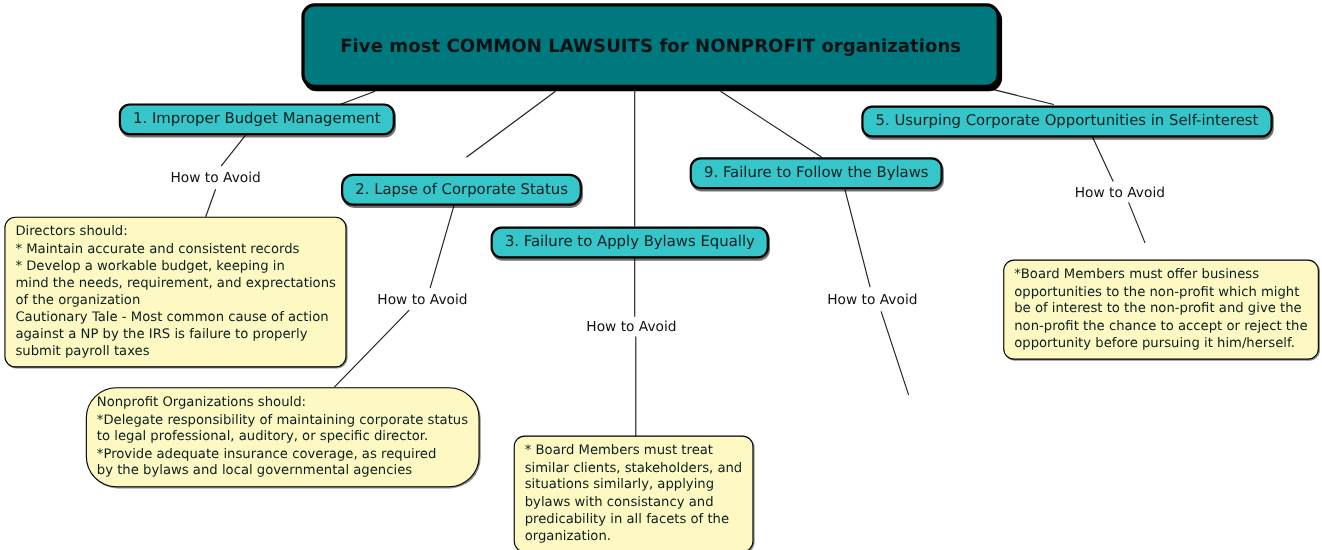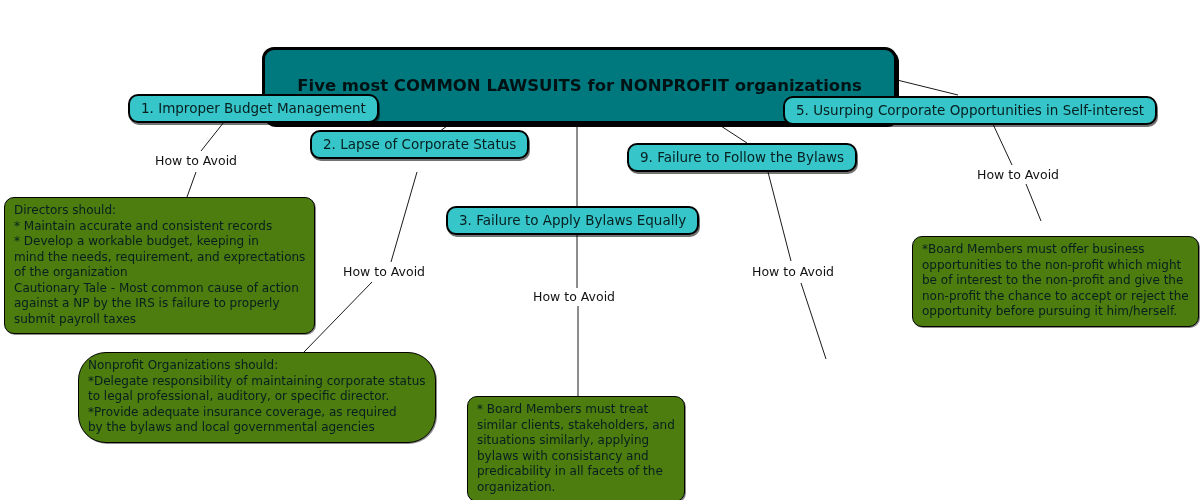--- a/index.html
+++ b/index.html
@@ -20,44 +20,43 @@
   .connectors line { stroke: #1a1a1a; stroke-width: 1; }
   .node {
     position: absolute;
     z-index: 2;
     border: 2px solid #000000;
     border-radius: 10px;
     color: #071f1f;
     box-sizing: border-box;
   }
   .root-node {
-    left: 262px; top: 3px;
+    left: 274px; top: 3px;
     width: 635px; height: 77px;
     background: #00797e;
     border-width: 3px;
     border-radius: 12px;
     box-shadow: 2px 3px 0 #000000;
     display: flex;
     align-items: center;
     justify-content: center;
     font-size: 16.5px;
     font-weight: bold;
     color: #001214;
     text-align: center;
-    margin-top: 44px;
   }
   .branch-node {
     background: #36c5c9;
     padding: 4px 11px 5px 11px;
     white-space: nowrap;
     font-size: 13.5px;
     box-shadow: 1px 2px 0 rgba(0,0,0,0.55);
   }
   .detail-node {
-    background: #4d7c0f;
+    background: #fef9c3;
     border-width: 1.5px;
     padding: 5px 9px 6px 9px;
     white-space: pre;
     font-size: 12px;
     line-height: 15.5px;
     box-shadow: 1px 1px 0 rgba(0,0,0,0.45);
   }
   .link-label {
     position: absolute;
     z-index: 3;
@@ -86,32 +85,32 @@
     <line x1="768" y1="172" x2="791" y2="261"></line>
     <line x1="801" y1="283" x2="826" y2="359"></line>
     <line x1="992" y1="122" x2="1012" y2="165"></line>
     <line x1="1026" y1="184" x2="1041" y2="221"></line>
   </svg>
 
   <div class="node root-node">
     <span>Five most COMMON LAWSUITS for NONPROFIT organizations</span>
   </div>
 
-  <div class="node branch-node" style="left:108px; top:94px;margin-left:20px;">1. Improper Budget Management</div>
+  <div class="node branch-node" style="left:108px; top:94px;">1. Improper Budget Management</div>
   <div class="link-label" style="left:155px; top:153px;">How to Avoid</div>
   <div class="node detail-node" style="left:4px; top:197px;">Directors should:
 * Maintain accurate and consistent records
 * Develop a workable budget, keeping in
 mind the needs, requirement, and exprectations
 of the organization
 Cautionary Tale - Most common cause of action
 against a NP by the IRS is failure to properly
 submit payroll taxes</div>
 
-  <div class="node branch-node" style="left:310px; top:130px;">2. Lapse of Corporate Status</div>
+  <div class="node branch-node" style="left:310px; top:158px;border-radius:11px;">2. Lapse of Corporate Status</div>
   <div class="link-label" style="left:343px; top:264px;">How to Avoid</div>
   <div class="node detail-node" style="left:78px; top:352px;border-radius:28px;">Nonprofit Organizations should:
 *Delegate responsibility of maintaining corporate status
 to legal professional, auditory, or specific director.
 *Provide adequate insurance coverage, as required
 by the bylaws and local governmental agencies</div>
 
   <div class="node branch-node" style="left:446px; top:206px;">3. Failure to Apply Bylaws Equally</div>
   <div class="link-label" style="left:533px; top:289px;">How to Avoid</div>
   <div class="node detail-node" style="left:467px; top:396px;">* Board Members must treat

